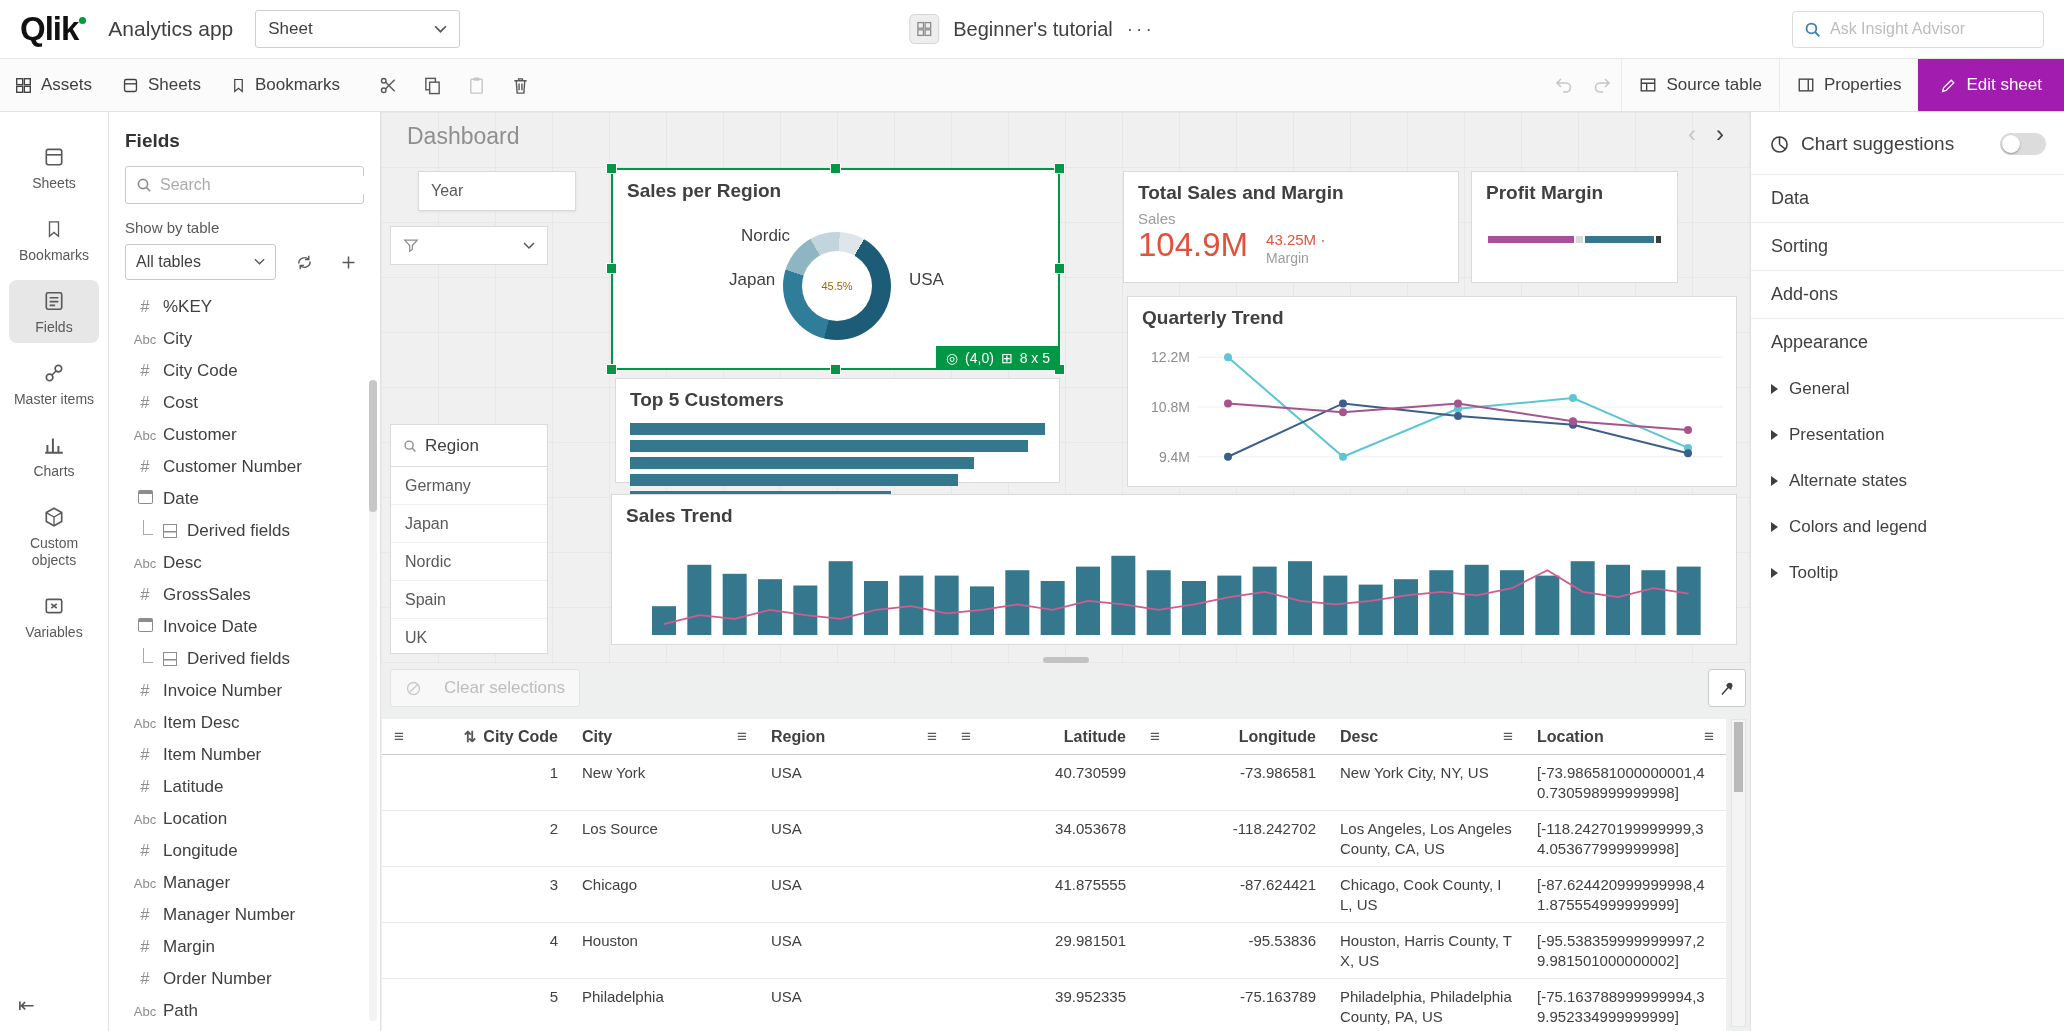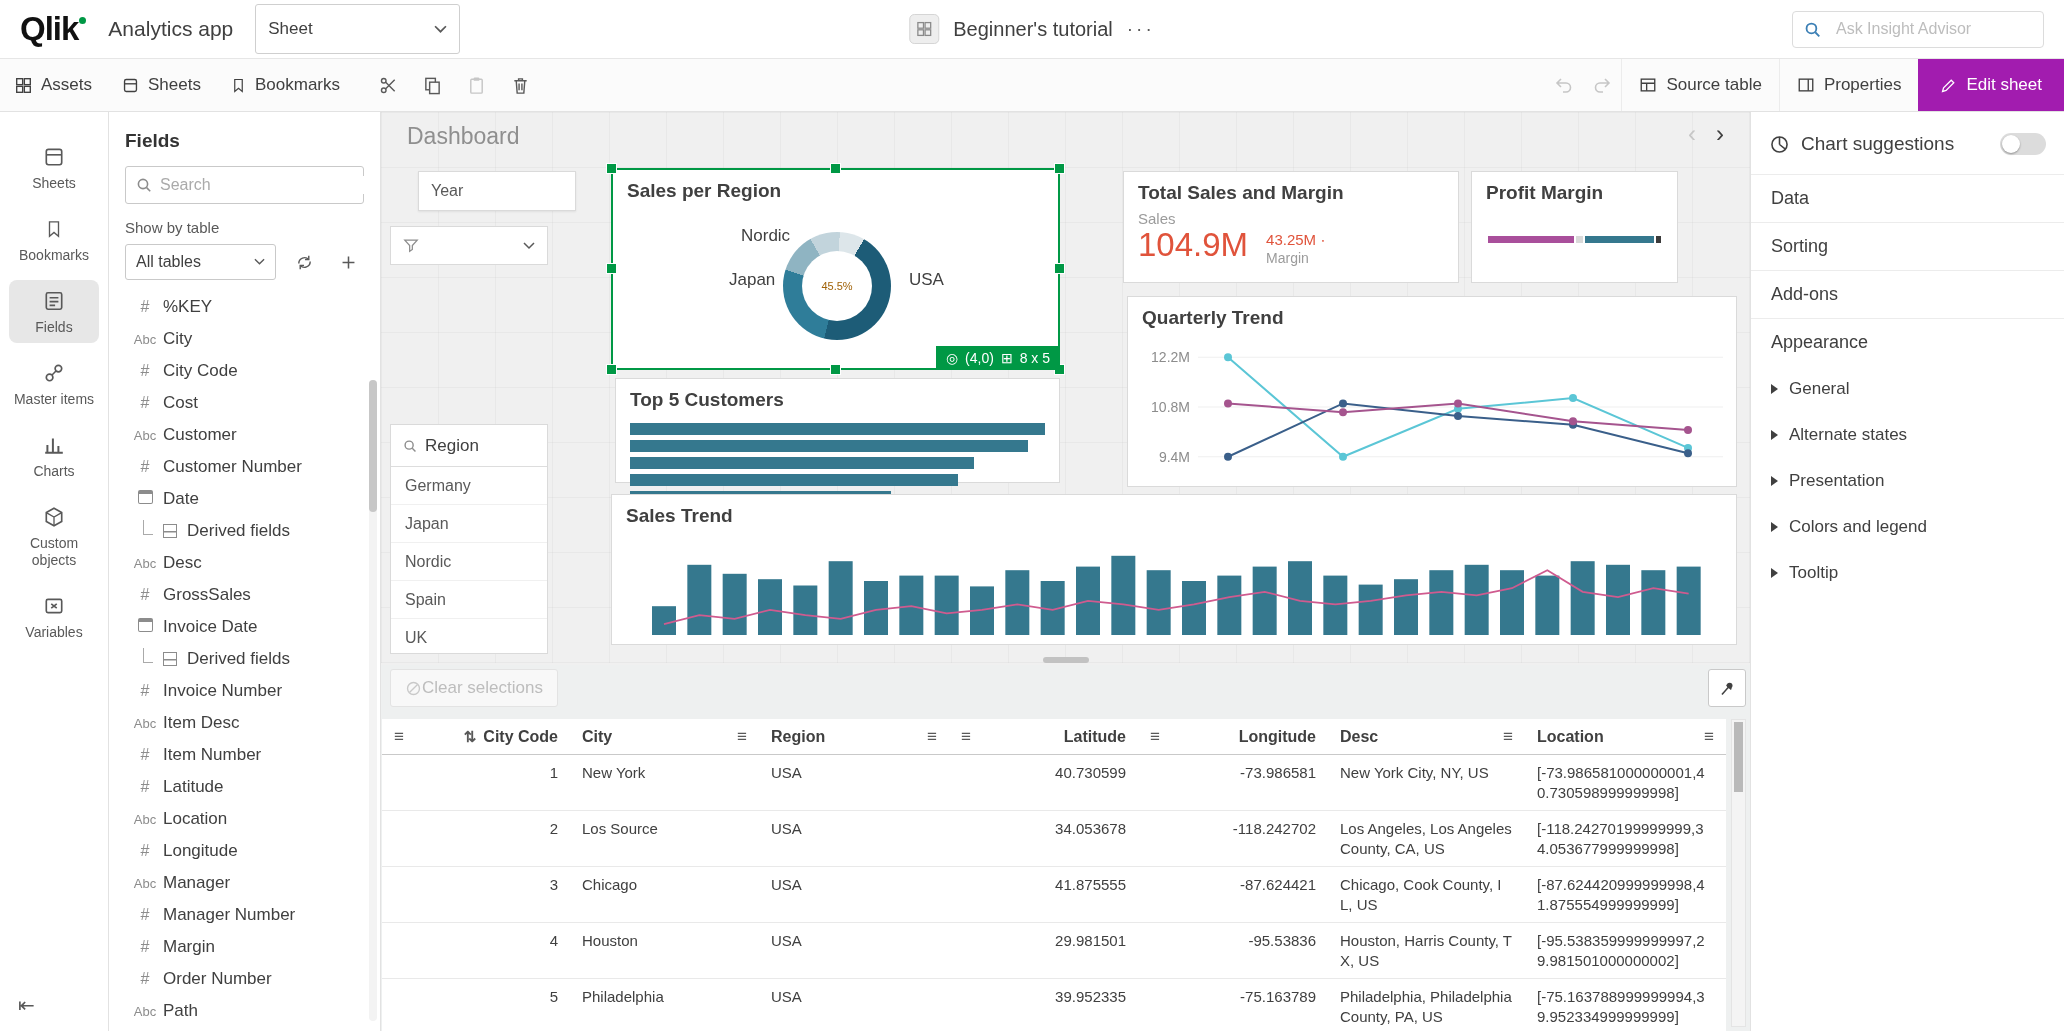--- a/index.html
+++ b/index.html
@@ -7,26 +7,26 @@
   body { font-family:"Liberation Sans", sans-serif; font-size:17px; color:#404040; background:#fff; }
   :root { --green:#009845; --teal:#35788e; --border:#e2e2e2; }
   svg { display:block; }
   .ic { display:flex; align-items:center; justify-content:center; }
 
   
   .topbar { height:59px; display:flex; align-items:center; gap:22px; padding:0 20px; border-bottom:1px solid #e6e6e6; position:relative; background:#fff; }
   .logo { font-size:33px; font-weight:bold; color:#111; letter-spacing:-1px; position:relative; padding-right:8px; }
   .logo .logo-dot { position:absolute; top:7px; right:0; width:7px; height:7px; border-radius:50%; background:var(--green); }
   .app-title { font-size:21px; color:#404040; }
-  .sheet-select { width:205px; height:50px; border:1px solid #cfcfcf; border-radius:3px; display:flex; align-items:center; justify-content:space-between; padding:0 12px; background:#fff; color:#404040; cursor:pointer; }
+  .sheet-select { width:205px; height:38px; border:1px solid #cfcfcf; border-radius:3px; display:flex; align-items:center; justify-content:space-between; padding:0 12px; background:#fff; color:#404040; cursor:pointer; }
   .center-group { position:absolute; left:50%; transform:translateX(-50%); display:flex; align-items:center; gap:14px; }
   .tutorial-icon { width:30px; height:30px; border-radius:5px; background:#eee; border:1px solid #d5d5d5; color:#8a8a8a; }
   .center-title { font-size:20px; color:#404040; }
   .more-dots { font-size:19px; color:#595959; letter-spacing:3px; cursor:pointer; }
-  .search-advisor { margin-left:auto; width:252px; height:37px; border:1px solid #dcdcdc; border-radius:4px; display:flex; align-items:center; gap:15px; padding:0 11px; background:#fff; }
+  .search-advisor { margin-left:auto; width:252px; height:37px; border:1px solid #dcdcdc; border-radius:4px; display:flex; align-items:center; gap:9px; padding:0 11px; background:#fff; }
   .search-advisor input { border:none; outline:none; flex:1; font-size:16px; font-family:inherit; color:#404040; background:transparent; }
   .search-advisor input::placeholder { color:#bdbdbd; }
 
   
   .toolbar { height:53px; border-bottom:1px solid var(--border); background:#fbfbfb; display:flex; align-items:stretch; }
   .tb-tab { display:flex; align-items:center; gap:9px; padding:0 15px; font-size:17px; color:#404040; cursor:pointer; }
   .tb-icons { display:flex; align-items:center; gap:6px; margin-left:14px; }
   .tb-icon-btn { width:38px; height:38px; border-radius:3px; display:flex; align-items:center; justify-content:center; color:#595959; cursor:pointer; }
   .tb-icon-btn.disabled { color:#c6c6c6; cursor:default; }
   .tb-right { margin-left:auto; display:flex; align-items:stretch; }
@@ -126,21 +126,21 @@
   
   #st { left:230px; top:382px; width:1126px; height:151px; }
 
   .grip { position:absolute; left:662px; top:545px; width:46px; height:6px; border-radius:3px; background:#c2c2c2; cursor:row-resize; }
 
   
   .bottom-area { position:absolute; left:0; right:0; top:553px; bottom:0; background:#eef0f0; }
   .cities-row { position:absolute; left:9px; top:4px; display:flex; gap:20px; align-items:center; }
   .cities-select { width:244px; height:38px; background:#fff; border:1px solid #c9c9c9; border-radius:3px; display:flex; align-items:center; gap:10px; padding:0 12px; font-size:17px; color:#404040; cursor:pointer; }
   .cities-select .caret { margin-left:auto; }
-  .clear-btn { height:38px; display:flex; align-items:center; gap:0; padding:0 14px; font-size:17px; color:#bdbdbd; border:1px solid #e3e3e3; border-radius:3px; background:#f8f8f8; cursor:default; }
+  .clear-btn { height:38px; display:flex; align-items:center; gap:22px; padding:0 14px; font-size:17px; color:#bdbdbd; border:1px solid #e3e3e3; border-radius:3px; background:#f8f8f8; cursor:default; }
   .pin-btn { position:absolute; left:1327px; top:4px; width:38px; height:38px; background:#fff; border:1px solid #c9c9c9; border-radius:3px; display:flex; align-items:center; justify-content:center; color:#404040; cursor:pointer; }
 
   .data-table { --cols:40px 148px 189px 190px 189px 190px 197px 1fr;
     position:absolute; left:1px; top:54px; right:24px; bottom:0; background:#fff; overflow:hidden; font-size:15px; }
   .t-head { display:grid; grid-template-columns:var(--cols); font-weight:bold; font-size:16px; border-bottom:1px solid #c9c9c9; height:36px; align-items:center; background:#fff; }
   .t-hcell { display:flex; align-items:center; gap:7px; padding:0 12px; overflow:hidden; white-space:nowrap; }
   .t-hcell.right { justify-content:flex-end; }
   .t-row { display:grid; grid-template-columns:var(--cols); border-bottom:1px solid #e9e9e9; min-height:51px; background:#fff; }
   .t-cell { padding:8px 12px; line-height:1.3; }
   .t-cell.right { text-align:right; }
@@ -806,25 +806,25 @@
         <div class="rp-item">Data</div>
         <div class="rp-item">Sorting</div>
         <div class="rp-item">Add-ons</div>
         <div class="rp-item active">Appearance</div>
         <div class="rp-sub">
           <span class="tri"></span>
           <span>General</span>
         </div>
         <div class="rp-sub">
           <span class="tri"></span>
-          <span>Alternate states</span>
+          <span>Presentation</span>
         </div>
         <div class="rp-sub">
           <span class="tri"></span>
-          <span>Presentation</span>
+          <span>Alternate states</span>
         </div>
         <div class="rp-sub">
           <span class="tri"></span>
           <span>Colors and legend</span>
         </div>
         <div class="rp-sub">
           <span class="tri"></span>
           <span>Tooltip</span>
         </div>
       </div>

